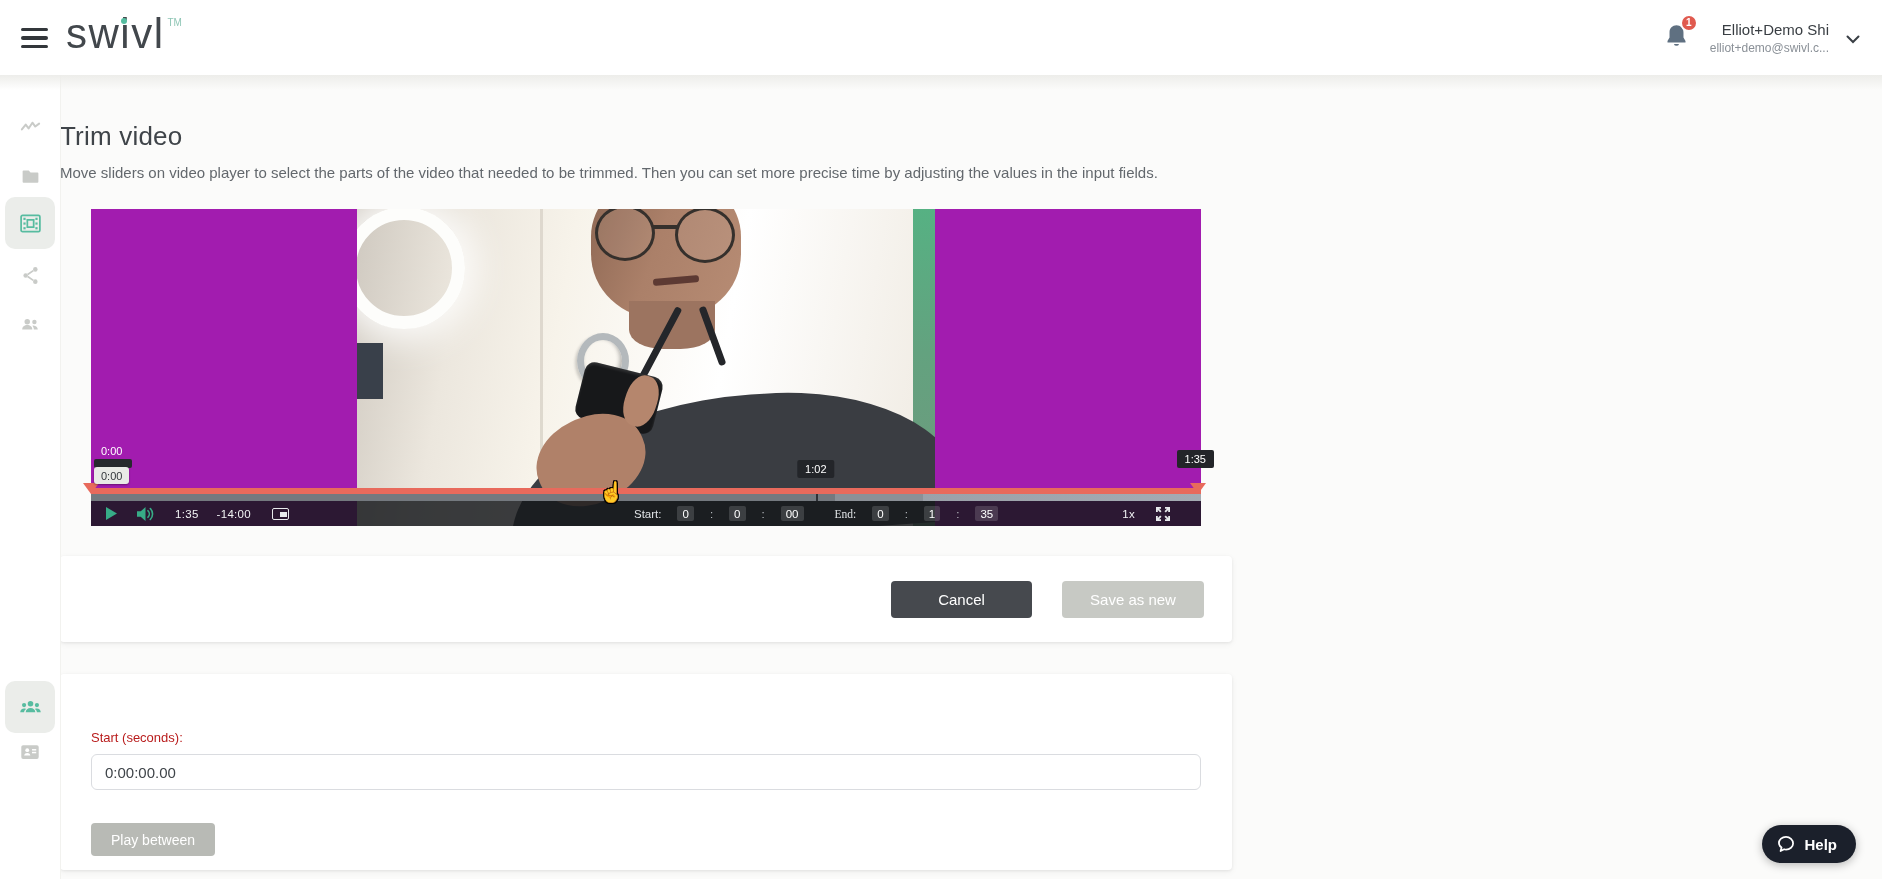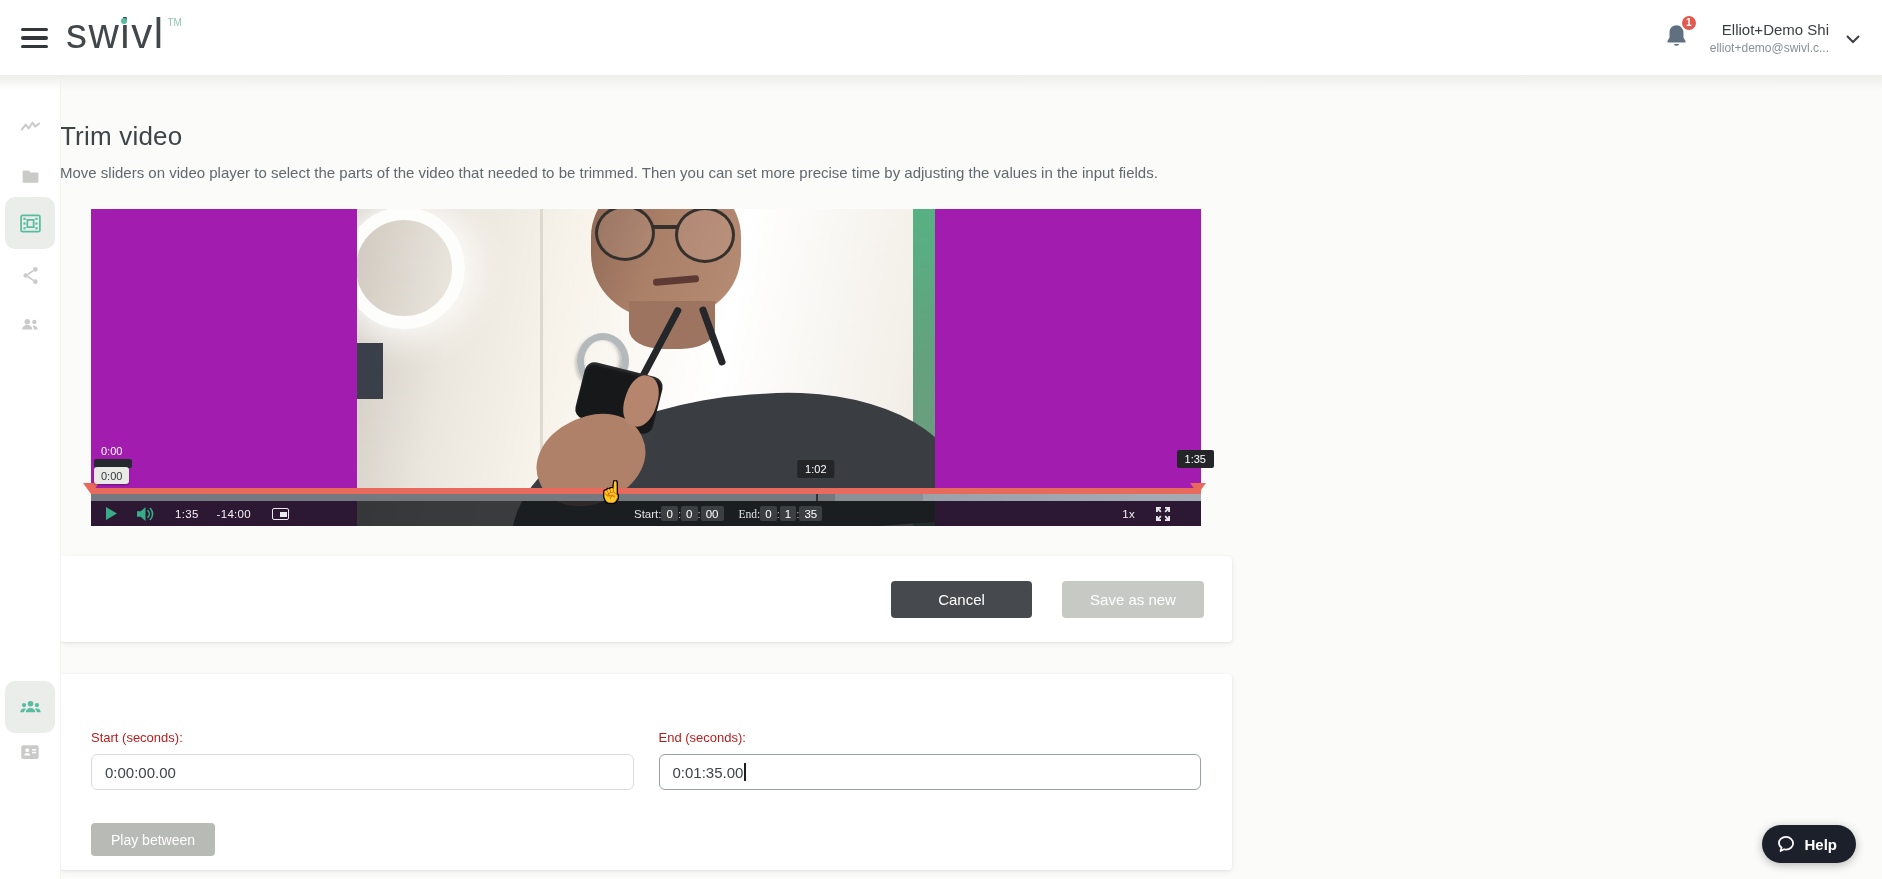--- a/index.html
+++ b/index.html
@@ -81,21 +81,21 @@
   .cursor-hand { position:absolute; left:508px; bottom:24px; z-index:9; color:#fff; font-size:20px; line-height:1;
     text-shadow:-1px -1px 0 #000, 1px -1px 0 #000, -1px 1px 0 #000, 1px 1px 0 #000; pointer-events:none; }
 
   
   .cbar { position:absolute; left:0; right:0; bottom:0; height:25px; background:rgba(21,24,27,.84); z-index:6; }
   .cbar-left { position:absolute; left:15px; top:0; height:25px; display:flex; align-items:center; }
   .cbtn { background:none; border:none; padding:0; display:flex; align-items:center; cursor:pointer; }
   .ctime { font-size:11.5px; color:#f1f3f4; letter-spacing:.3px; }
   .pip { position:relative; width:17px; height:12px; border:1.5px solid #e8eaed; border-radius:2px; }
   .pip span { position:absolute; right:1.5px; bottom:1.5px; width:7px; height:5px; background:#e8eaed; }
-  .cbar-mid { position:absolute; left:543px; top:0; height:25px; display:flex; align-items:center; font-size:11.5px; color:#dfe2e5; gap:0; }
+  .cbar-mid { position:absolute; left:543px; top:0; height:25px; display:flex; align-items:center; font-size:11.5px; color:#dfe2e5; gap:16px; }
   .tbox { background:rgba(255,255,255,.15); border-radius:2px; padding:1.5px 5px; color:#fff; cursor:text; }
   .tcolon { color:#b9bdc2; }
   .endlbl { margin-left:15px;font-family:Liberation Serif, serif; }
   .cbar-right { position:absolute; right:31px; top:0; height:25px; display:flex; gap:21px; }
 
   
   .card { background:#fff; border-radius:4px; box-shadow:0 1px 3px rgba(0,0,0,.07), 0 2px 7px rgba(0,0,0,.05); }
   .actions-card { margin-top:30px; width:1172px; height:86px; display:flex; align-items:center; justify-content:flex-end; gap:30px; padding-right:28px; }
   .btn { border:none; border-radius:4px; color:#fff; font-size:15px; font-family:inherit; cursor:pointer; }
   .btn-cancel { width:141px; height:37px; background:#46494e; }
@@ -314,27 +314,20 @@
       </div>
 
       <div class="card form-card">
         <div class="form-row">
           <div class="field">
             <label>Start (seconds):</label>
             <div class="tinput">
               <span>0:00:00.00</span>
             </div>
           </div>
-          <div class="field">
-            <label>End (seconds):</label>
-            <div class="tinput focused">
-              <span>0:01:35.00</span>
-                <span class="caret"></span>
-            </div>
-          </div>
         </div>
         <button class="btn btn-play-between">Play between</button>
       </div>
     </div>
   </main>
 
   <button class="help-btn">
     <svg width="20" height="20" viewBox="0 0 24 24">
       <path d="M12 3.5c-4.7 0-8.5 3.2-8.5 7.2 0 2.3 1.2 4.3 3.2 5.6l-1.2 4.2 4.3-2.2c.7.2 1.4.3 2.2.3 4.7 0 8.5-3.2 8.5-7.2S16.7 3.5 12 3.5z" fill="none" stroke="#fff" stroke-width="2.1" stroke-linejoin="round"></path>
     </svg>

